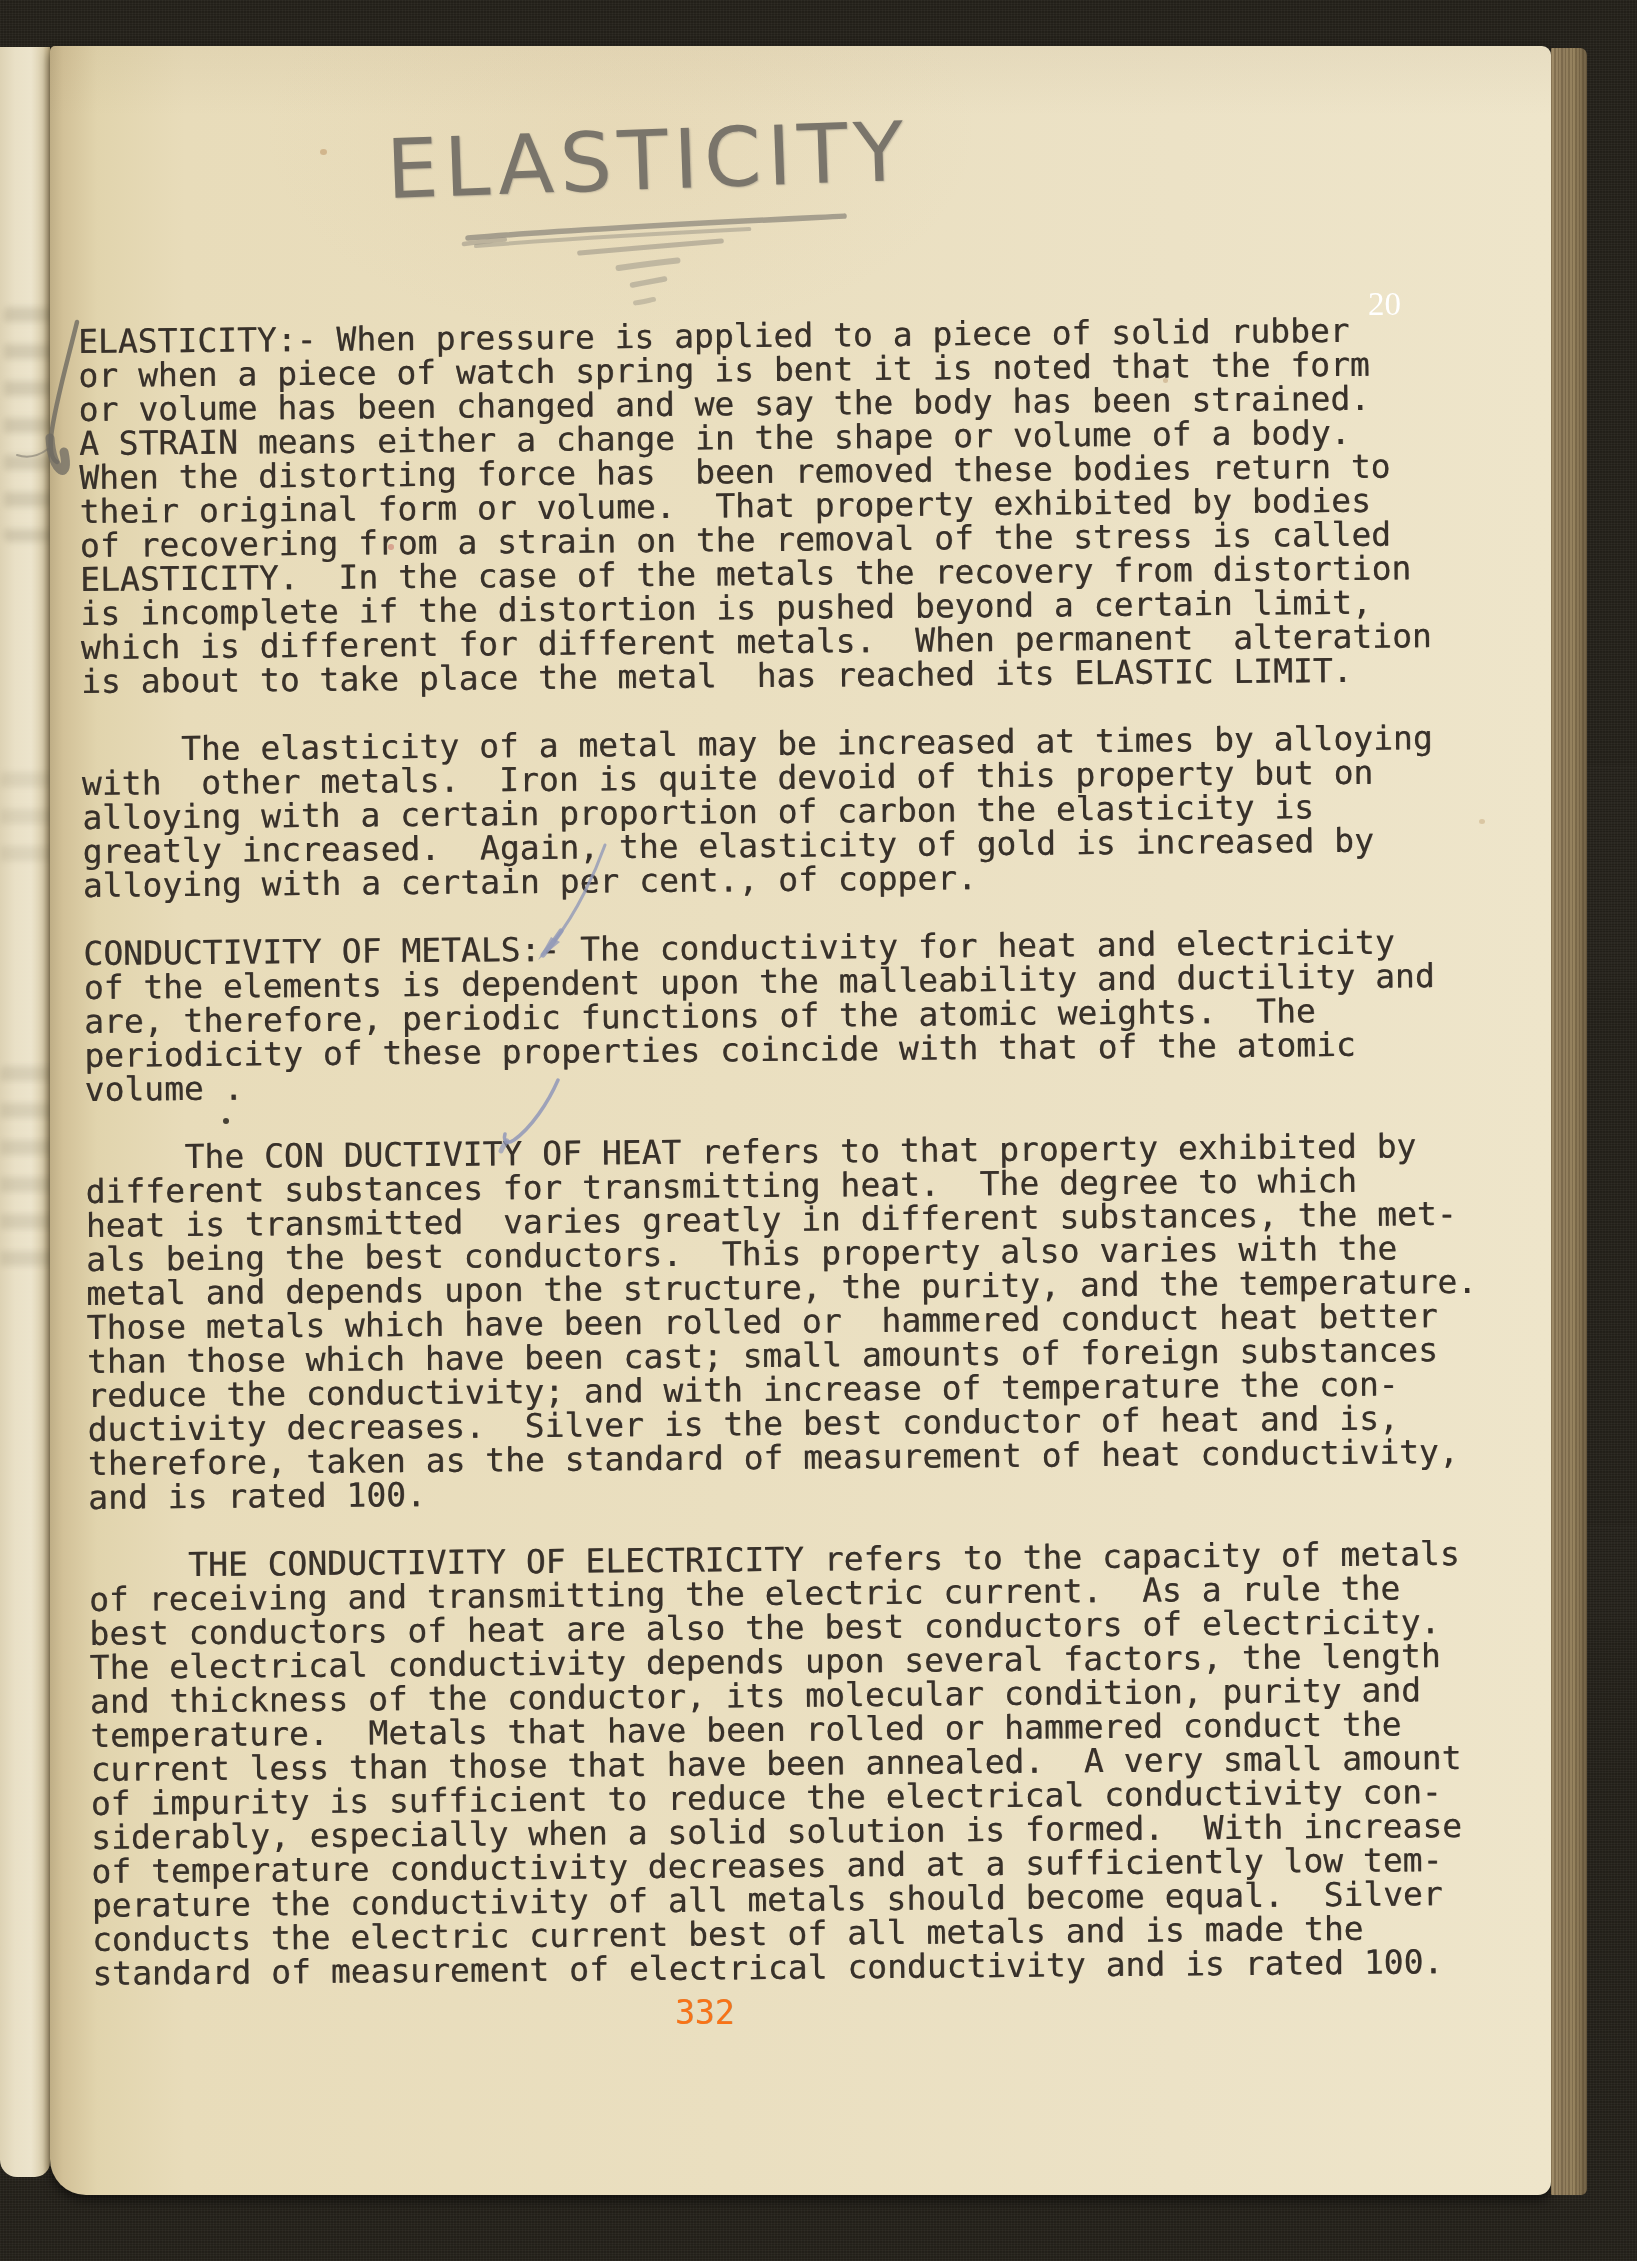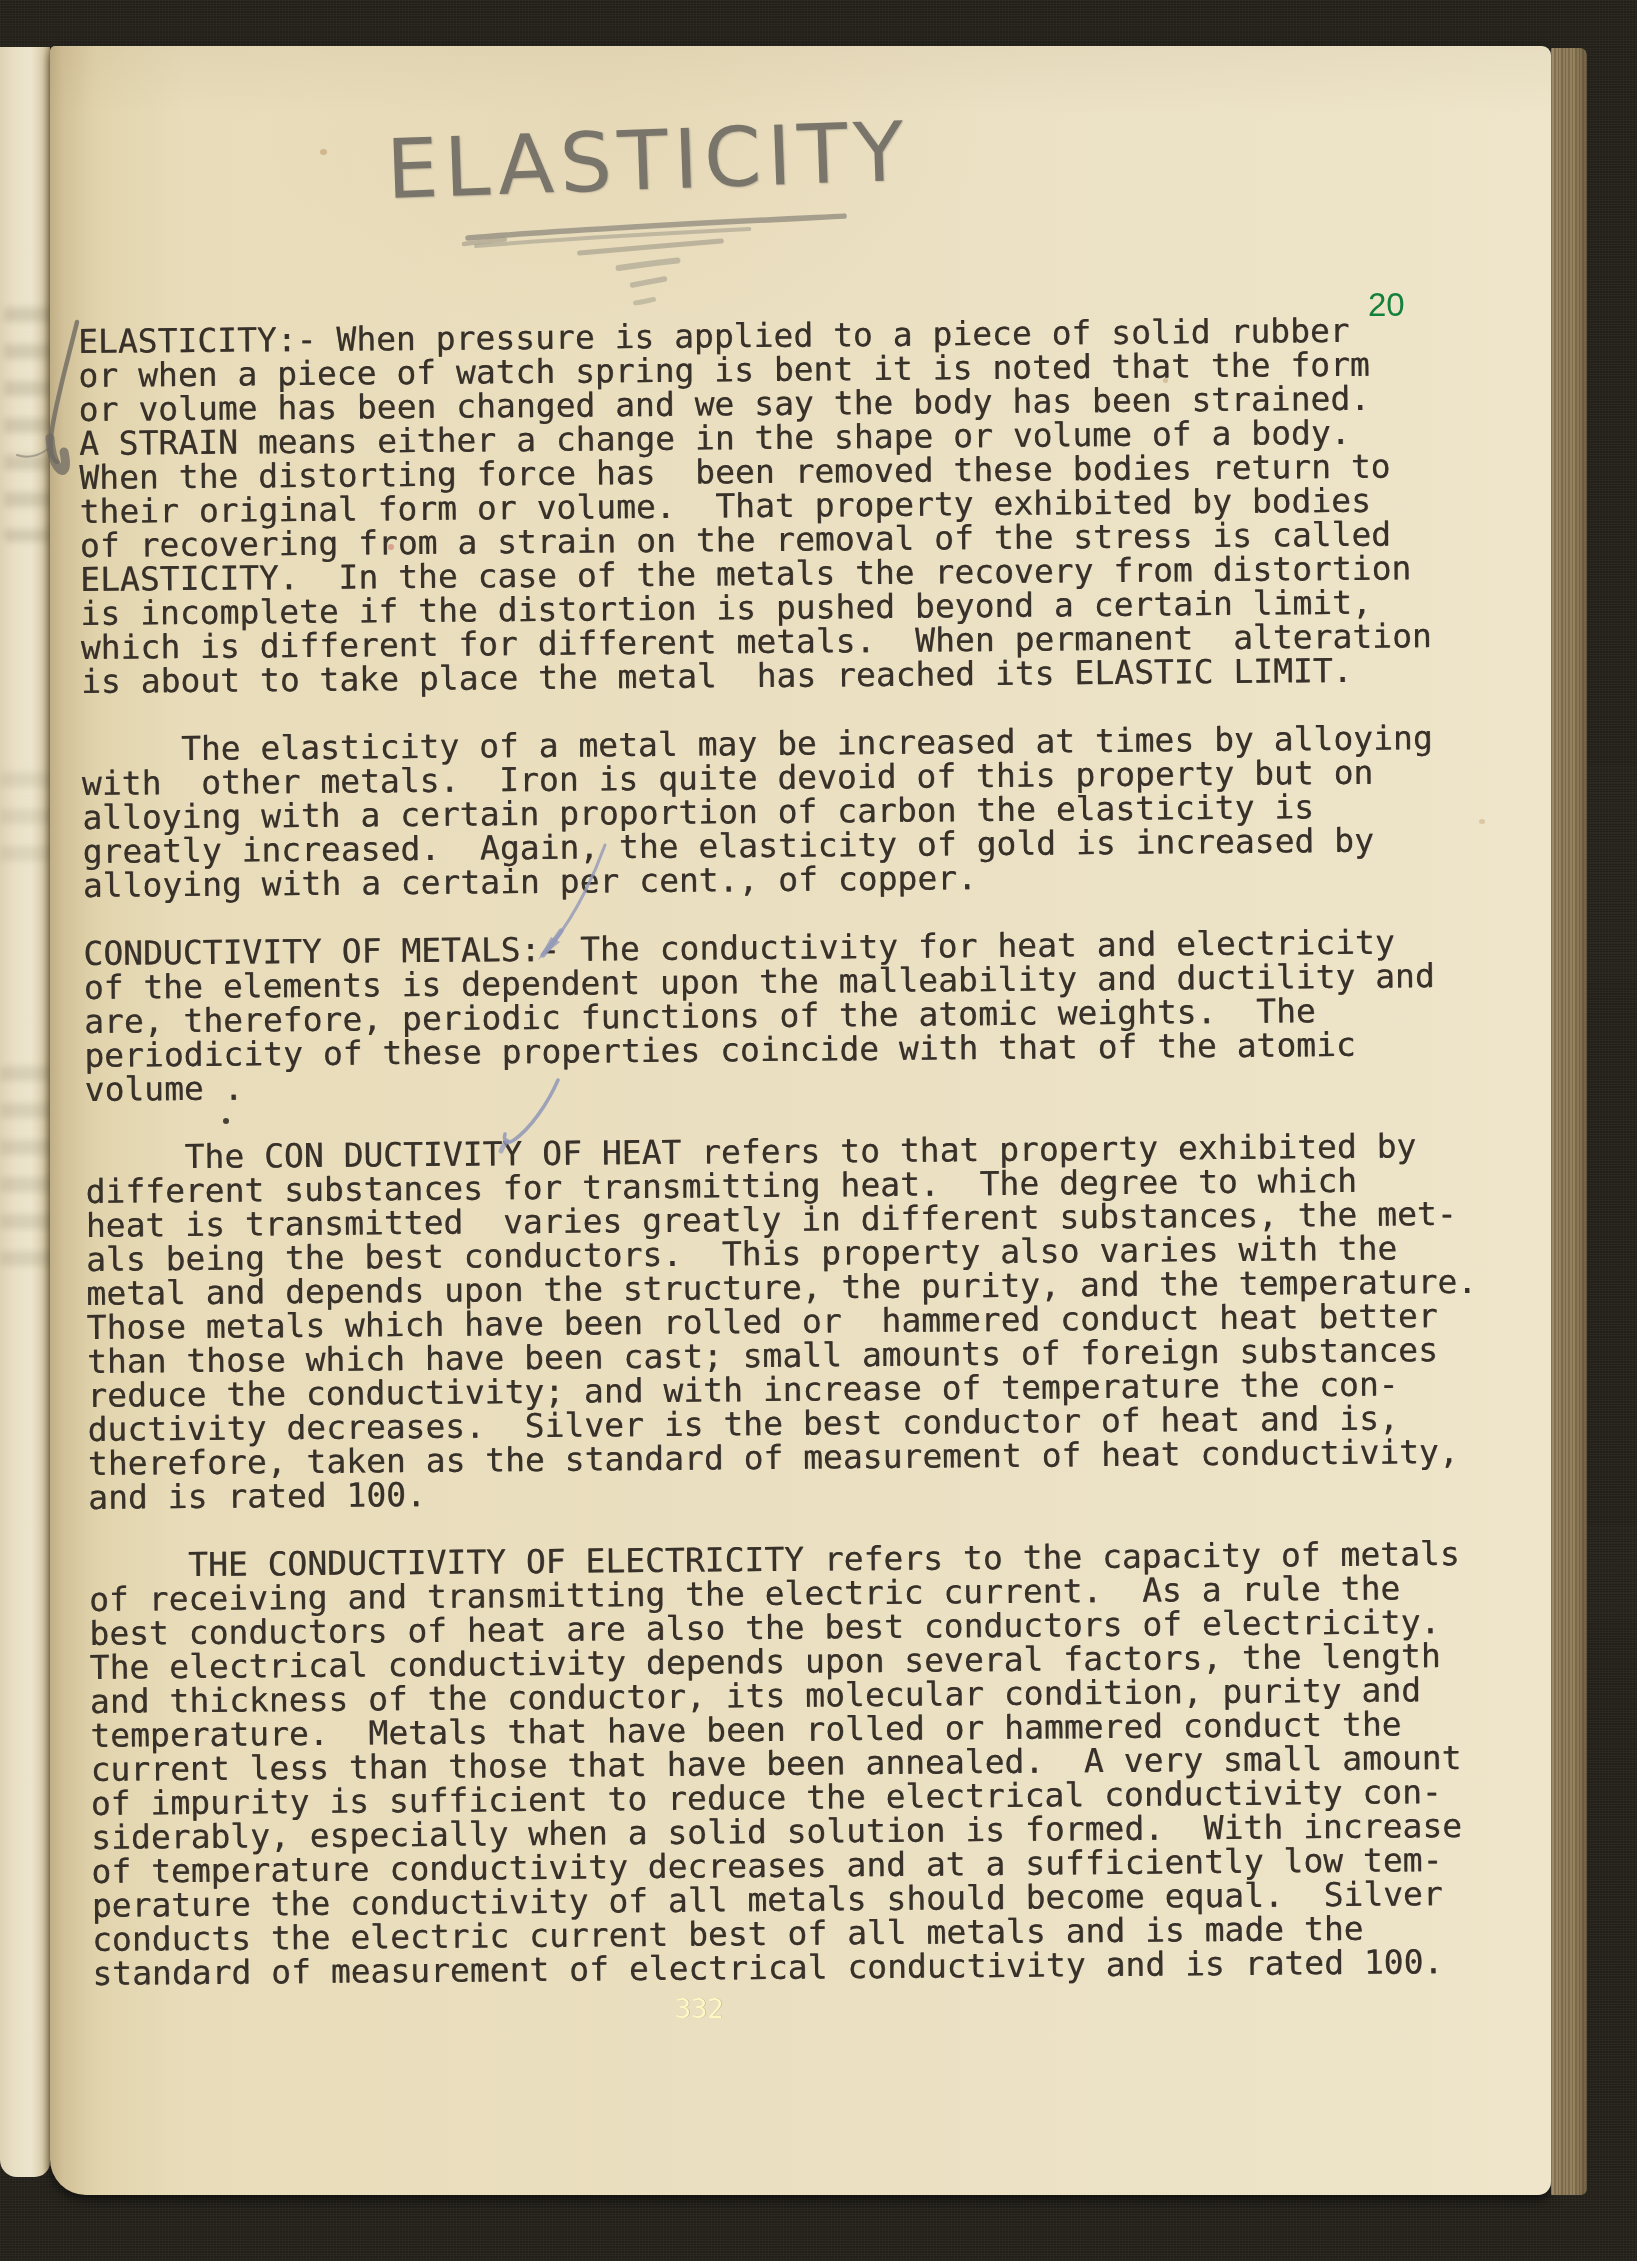--- a/index.html
+++ b/index.html
@@ -52,34 +52,34 @@
     position:absolute;left:385px;top:129px;width:599px;
     font-family:"DejaVu Sans", sans-serif;font-size:82px;font-weight:400;
     letter-spacing:6px;color:#7a756b;line-height:1;
     transform:rotate(-2deg);transform-origin:left top;
     text-shadow:1px 1px 1.5px rgba(120,115,105,.35);
   }
   .pencil-svg{position:absolute;left:444px;top:207px;}
   
   .pagenum{
     position:absolute;left:1368px;top:286px;
-    font-family:Liberation Sans, sans-serif;font-size:33px;color:#15803d;
+    font-family:Liberation Serif, serif;font-size:33px;color:#ffffff;
   }
   
   .typewriter{
     position:absolute;left:78px;top:325px;width:1458px;
     font-family:"DejaVu Sans Mono", monospace;
     font-size:33px;line-height:34px;color:#38312a;
     white-space:pre;letter-spacing:0;
     transform:rotate(-0.5deg);transform-origin:left top;
     text-shadow:0.5px 0 0 rgba(56,49,42,.35), 0 0 0.5px rgba(56,49,42,.45);
   }
   .footer-num{
     position:absolute;left:675px;top:1993px;
-    font-family:"DejaVu Sans Mono", monospace;font-size:27px;color:#fef9c3;
+    font-family:"DejaVu Sans Mono", monospace;font-size:33px;color:#f97316;
     text-shadow:0.5px 0 0 rgba(56,49,42,.35);
   }
   .mark{position:absolute;}
   .speck{position:absolute;border-radius:50%;}
   .s1{left:320px;top:149px;width:7px;height:6px;background:rgba(170,112,58,.35);}
   .s2{left:388px;top:544px;width:5.5px;height:5.5px;background:rgba(196,96,88,.45);}
   .s3{left:1163px;top:378px;width:5px;height:4.5px;background:rgba(160,108,60,.3);}
   .s4{left:223px;top:1118px;width:6px;height:6px;background:rgba(30,26,20,.8);}
   .s5{left:1479px;top:819px;width:6px;height:5px;background:rgba(170,122,66,.28);}
 </style>

